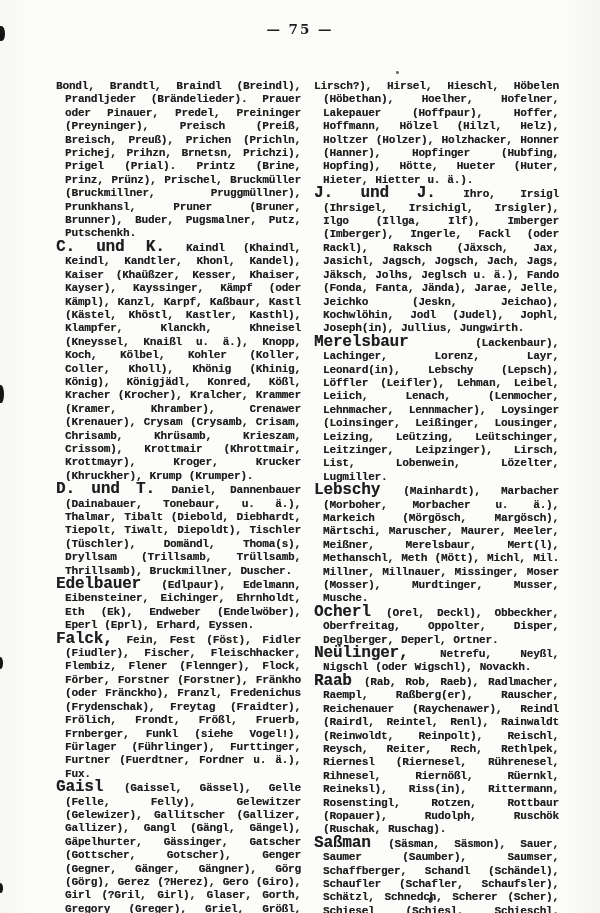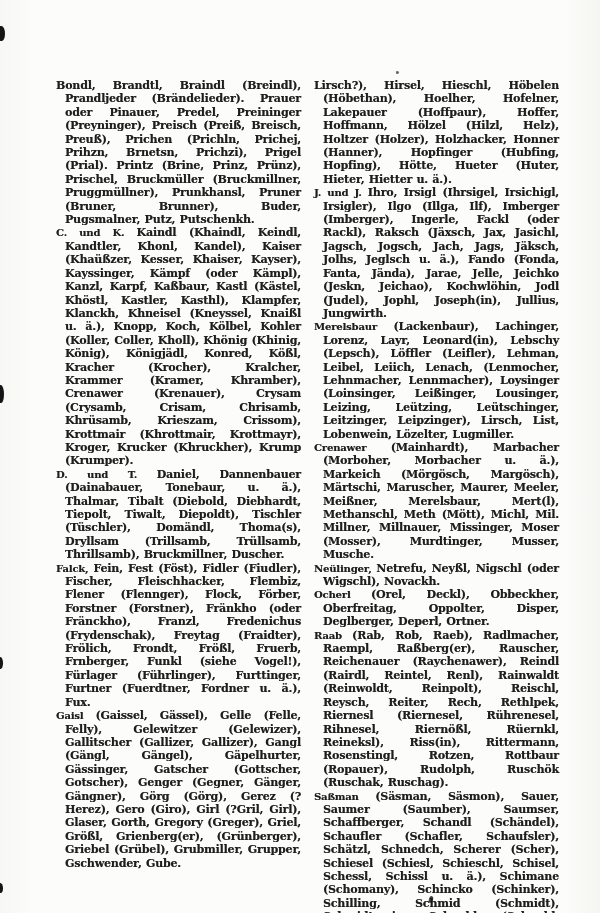--- a/index.html
+++ b/index.html
@@ -36,58 +36,61 @@
     text-align: justify;
     font-size: 11px;
     font-weight: bold;
     line-height: 13.4px;
     color: #1e1e1e;
     padding-left: 9px;
     text-indent: -9px;
     letter-spacing: -0.15px;
     word-spacing: 0.6px;
     text-shadow: 0.2px 0 0 rgba(20,20,20,0.55);
+    font-family: Liberation Mono, monospace;
   }
-  .lead { font-size: 10px; margin-top: 42px; }
+  .lead { font-size: 16px; margin-top: 42px; }
   .artifact {
     position: absolute;
     background: #151515;
     border-radius: 40% 60% 55% 45%;
   }
   .a1 { left: -2px; top: 26px;  width: 7px;  height: 15px; }
   .a2 { left: -2px; top: 385px; width: 6px;  height: 18px; }
   .a3 { left: -2px; top: 657px; width: 5px;  height: 12px; }
   .a4 { left: -2px; top: 883px; width: 5px;  height: 10px; }
   .a5 { left: 396px; top: 71px; width: 3px;  height: 3px; opacity: .65; }
   .a6 { left: 429px; top: 896px; width: 4px; height: 7px; opacity: .8; transform: rotate(18deg); }
 </style>
 </head>
 <body>
 
 <div class="page">
 
+  <div class="page-number">— 75 —</div>
 
   <div class="columns">
 
     <div class="column">
       <p class="para"><span class="lead"></span><span>Bondl, Brandtl, Braindl (Breindl), Prandljeder (Brändelieder). Prauer oder Pinauer, Predel, Preininger (Preyninger), Preisch (Preiß, Breisch, Preuß), Prichen (Prichln, Prichej, Prihzn, Brnetsn, Prichzi), Prigel (Prial). Printz (Brine, Prinz, Prünz), Prischel, Bruckmüller (Bruckmillner, Pruggmüllner), Prunkhansl, Pruner (Bruner, Brunner), Buder, Pugsmalner, Putz, Putschenkh.</span></p>
       <p class="para"><span class="lead">C. und K. </span><span>Kaindl (Khaindl, Keindl, Kandtler, Khonl, Kandel), Kaiser (Khaüßzer, Kesser, Khaiser, Kayser), Kayssinger, Kämpf (oder Kämpl), Kanzl, Karpf, Kaßbaur, Kastl (Kästel, Khöstl, Kastler, Kasthl), Klampfer, Klanckh, Khneisel (Kneyssel, Knaißl u. ä.), Knopp, Koch, Kölbel, Kohler (Koller, Coller, Kholl), Khönig (Khinig, König), Königjädl, Konred, Kößl, Kracher (Krocher), Kralcher, Krammer (Kramer, Khramber), Crenawer (Krenauer), Crysam (Crysamb, Crisam, Chrisamb, Khrüsamb, Krieszam, Crissom), Krottmair (Khrottmair, Krottmayr), Kroger, Krucker (Khruckher), Krump (Krumper).</span></p>
       <p class="para"><span class="lead">D. und T. </span><span>Daniel, Dannenbauer (Dainabauer, Tonebaur, u. ä.), Thalmar, Tibalt (Diebold, Diebhardt, Tiepolt, Tiwalt, Diepoldt), Tischler (Tüschler), Domändl, Thoma(s), Dryllsam (Trillsamb, Trüllsamb, Thrillsamb), Bruckmillner, Duscher.</span></p>
+      <p class="para"><span class="lead">Edelbauer </span><span>(Edlpaur), Edelmann, Eibensteiner, Eichinger, Ehrnholdt, Eth (Ek), Endweber (Endelwöber), Eperl (Eprl), Erhard, Eyssen.</span></p>
       <p class="para"><span class="lead">Falck, </span><span>Fein, Fest (Föst), Fidler (Fiudler), Fischer, Fleischhacker, Flembiz, Flener (Flennger), Flock, Förber, Forstner (Forstner), Fränkho (oder Fränckho), Franzl, Fredenichus (Frydenschak), Freytag (Fraidter), Frölich, Frondt, Frößl, Fruerb, Frnberger, Funkl (siehe Vogel!), Fürlager (Führlinger), Furttinger, Furtner (Fuerdtner, Fordner u. ä.), Fux.</span></p>
       <p class="para"><span class="lead">Gaisl </span><span>(Gaissel, Gässel), Gelle (Felle, Felly), Gelewitzer (Gelewizer), Gallitscher (Gallizer, Gallizer), Gangl (Gängl, Gängel), Gäpelhurter, Gässinger, Gatscher (Gottscher, Gotscher), Genger (Gegner, Gänger, Gängner), Görg (Görg), Gerez (?Herez), Gero (Giro), Girl (?Gril, Girl), Glaser, Gorth, Gregory (Greger), Griel, Größl, Grienberg(er), (Grünberger), Griebel (Grübel), Grubmiller, Grupper, Gschwender, Gube.</span></p>
 
     </div>
 
     <div class="column">
       <p class="para"><span class="lead"></span><span>Lirsch?), Hirsel, Hieschl, Höbelen (Höbethan), Hoelher, Hofelner, Lakepauer (Hoffpaur), Hoffer, Hoffmann, Hölzel (Hilzl, Helz), Holtzer (Holzer), Holzhacker, Honner (Hanner), Hopfinger (Hubfing, Hopfing), Hötte, Hueter (Huter, Hieter, Hietter u. ä.).</span></p>
       <p class="para"><span class="lead">J. und J. </span><span>Ihro, Irsigl (Ihrsigel, Irsichigl, Irsigler), Ilgo (Illga, Ilf), Imberger (Imberger), Ingerle, Fackl (oder Rackl), Raksch (Jäxsch, Jax, Jasichl, Jagsch, Jogsch, Jach, Jags, Jäksch, Jolhs, Jeglsch u. ä.), Fando (Fonda, Fanta, Jända), Jarae, Jelle, Jeichko (Jeskn, Jeichao), Kochwlöhin, Jodl (Judel), Jophl, Joseph(in), Jullius, Jungwirth.</span></p>
       <p class="para"><span class="lead">Merelsbaur </span><span>(Lackenbaur), Lachinger, Lorenz, Layr, Leonard(in), Lebschy (Lepsch), Löffler (Leifler), Lehman, Leibel, Leiich, Lenach, (Lenmocher, Lehnmacher, Lennmacher), Loysinger (Loinsinger, Leißinger, Lousinger, Leizing, Leützing, Leütschinger, Leitzinger, Leipzinger), Lirsch, List, Lobenwein, Lözelter, Lugmiller.</span></p>
-      <p class="para"><span class="lead">Crenawer </span><span>(Mainhardt), Marbacher (Morboher, Morbacher u. ä.), Markeich (Mörgösch, Margösch), Märtschi, Maruscher, Maurer, Meeler, Meißner, Merelsbaur, Mert(l), Methanschl, Meth (Mött), Michl, Mil. Millner, Millnauer, Missinger, Moser (Mosser), Murdtinger, Musser, Musche.</span></p>
+      <p class="para"><span class="lead">Lebschy </span><span>(Mainhardt), Marbacher (Morboher, Morbacher u. ä.), Markeich (Mörgösch, Margösch), Märtschi, Maruscher, Maurer, Meeler, Meißner, Merelsbaur, Mert(l), Methanschl, Meth (Mött), Michl, Mil. Millner, Millnauer, Missinger, Moser (Mosser), Murdtinger, Musser, Musche.</span></p>
+      <p class="para"><span class="lead">Ocherl </span><span>(Orel, Deckl), Obbeckher, Oberfreitag, Oppolter, Disper, Deglberger, Deperl, Ortner.</span></p>
       <p class="para"><span class="lead">Neülinger, </span><span>Netrefu, Neyßl, Nigschl (oder Wigschl), Novackh.</span></p>
-      <p class="para"><span class="lead">Ocherl </span><span>(Orel, Deckl), Obbeckher, Oberfreitag, Oppolter, Disper, Deglberger, Deperl, Ortner.</span></p>
       <p class="para"><span class="lead">Raab </span><span>(Rab, Rob, Raeb), Radlmacher, Raempl, Raßberg(er), Rauscher, Reichenauer (Raychenawer), Reindl (Rairdl, Reintel, Renl), Rainwaldt (Reinwoldt, Reinpolt), Reischl, Reysch, Reiter, Rech, Rethlpek, Riernesl (Riernesel, Rührenesel, Rihnesel, Riernößl, Rüernkl, Reineksl), Riss(in), Rittermann, Rosenstingl, Rotzen, Rottbaur (Ropauer), Rudolph, Ruschök (Ruschak, Ruschag).</span></p>
       <p class="para"><span class="lead">Saßman </span><span>(Säsman, Säsmon), Sauer, Saumer (Saumber), Saumser, Schaffberger, Schandl (Schändel), Schaufler (Schafler, Schaufsler), Schätzl, Schnedch, Scherer (Scher), Schiesel (Schiesl, Schieschl, Schisel, Schessl, Schissl u. ä.), Schimane (Schomany), Schincko (Schinker), Schilling, Schmid (Schmidt), Schmidtmair, Schnabl (Schnobl, Schnappel), Schnap, Schneider, Schneidler von Rottenburg, Schönauer (Schenawer, Schonauer), Schönberger, Schönböckh, Schönsgipel (Schönszöpel, Schönsgibfl, Schensgiphl, Schönsgüpfl, Schönßgibl, Schenzlgibbel), Schöpel (Schöpl, Schüppel, Schephl), Schöz, Schroder (Schreter, Schröder), Schuech (Schub), Schulz-</span></p>
     </div>
 
   </div>
 
   <div class="artifact a1"></div>
   <div class="artifact a2"></div>
   <div class="artifact a3"></div>
   <div class="artifact a4"></div>

